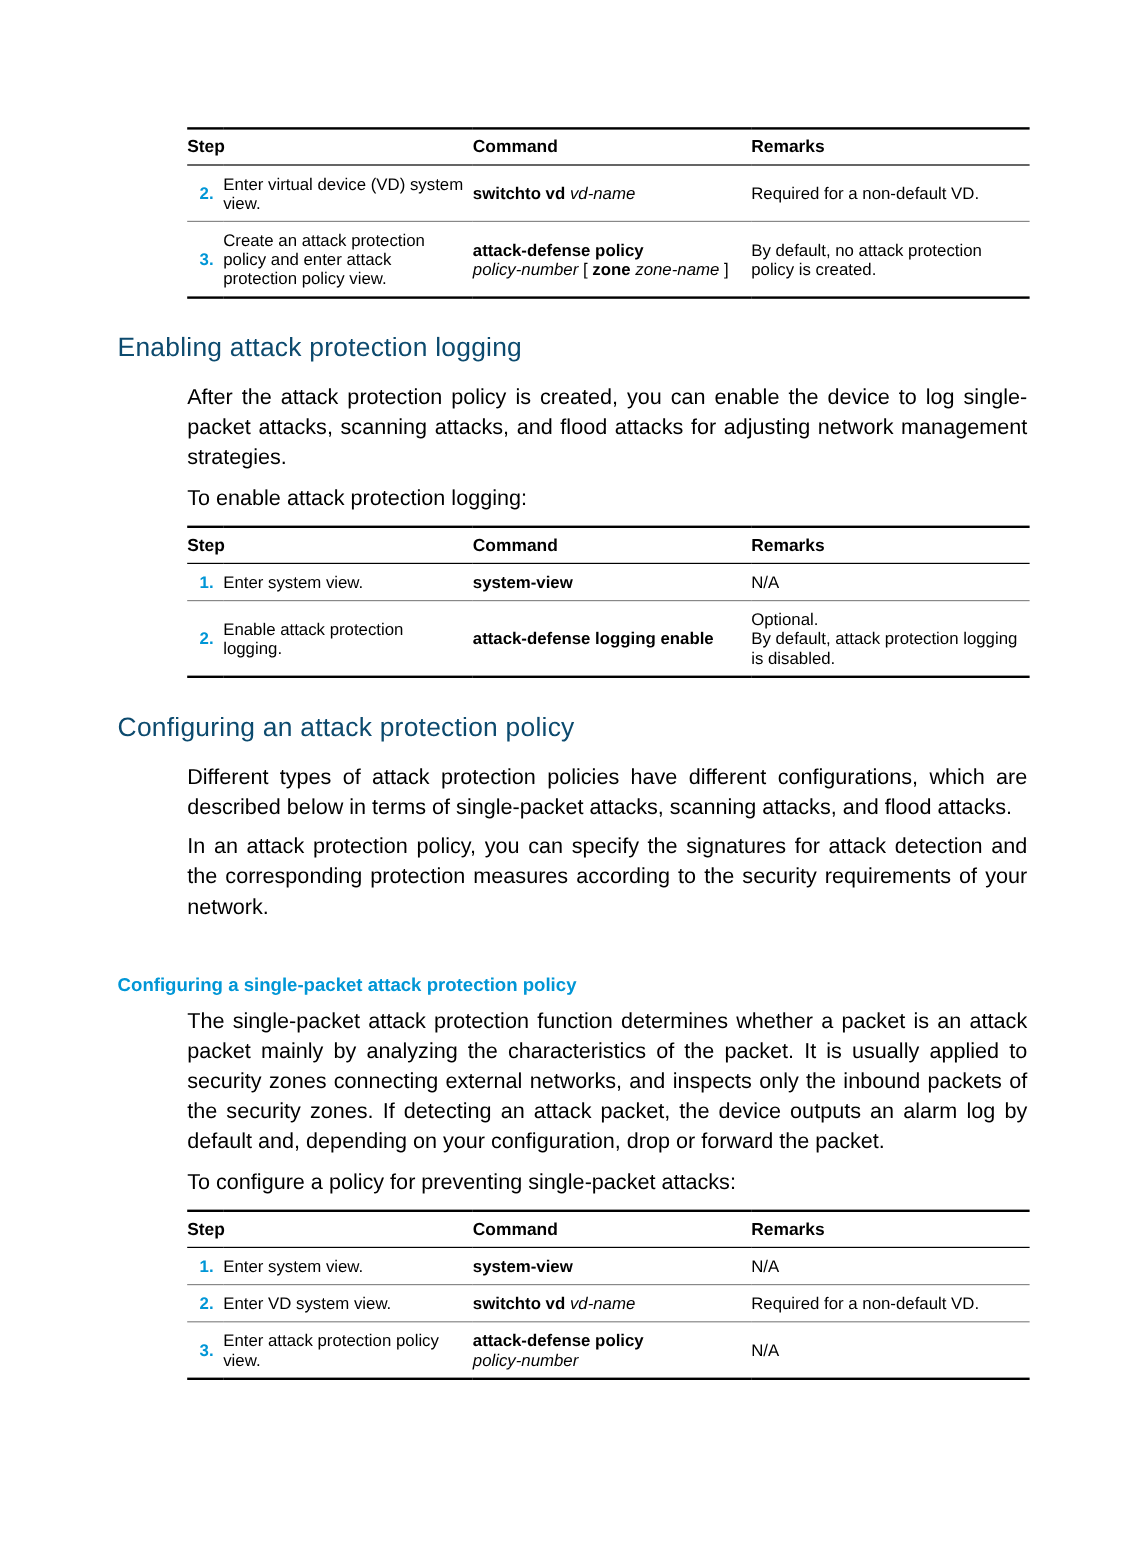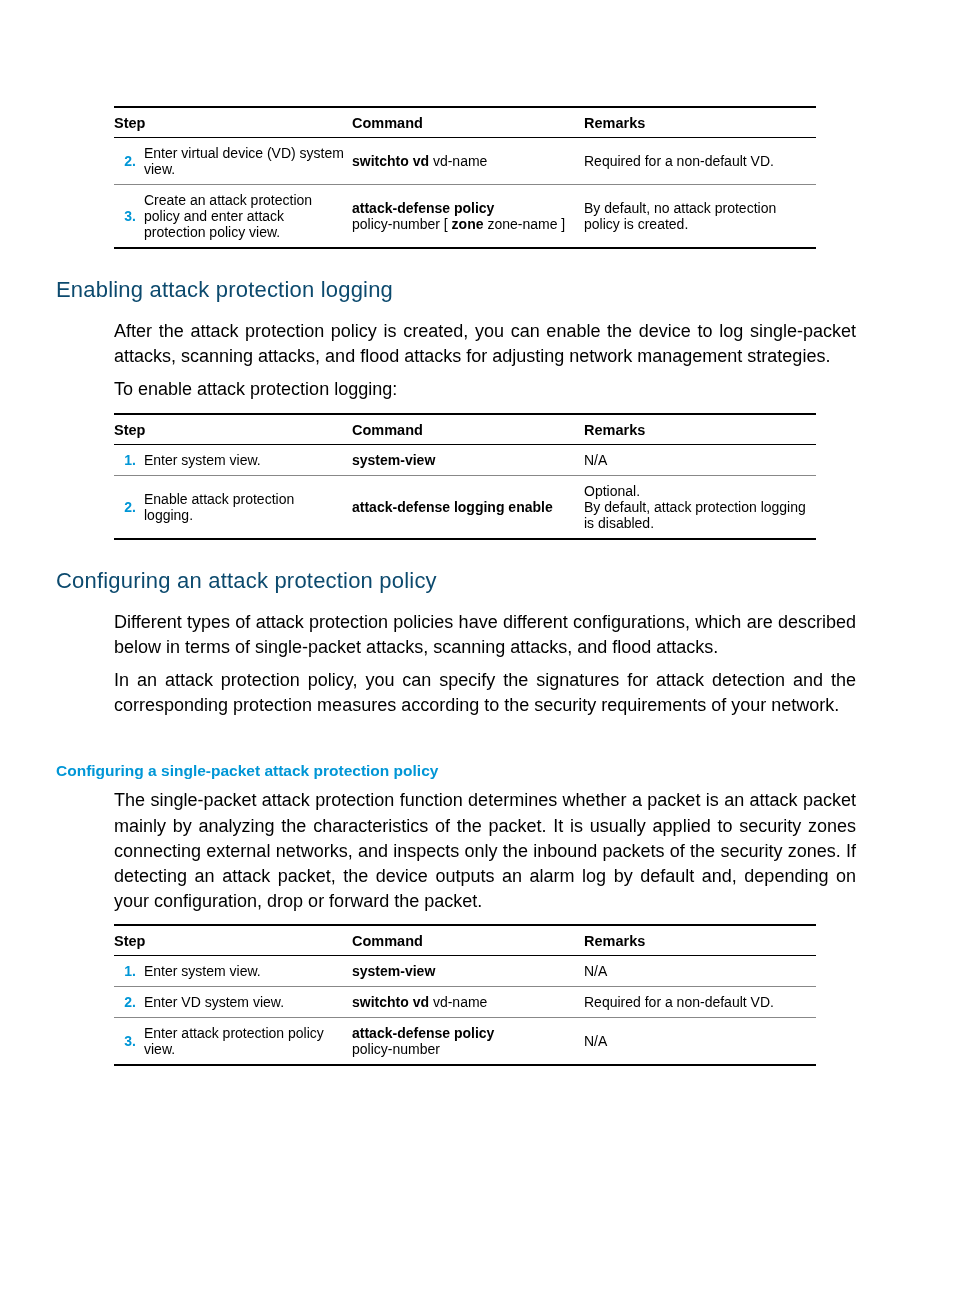--- a/index.html
+++ b/index.html
@@ -4,21 +4,21 @@
 <style>
   body {
     margin: 0;
     padding: 0;
     background: #fff;
     font-family: Arial, "Helvetica Neue", Helvetica, sans-serif;
     color: #000;
     width: 954px;
   }
   .page {
-    padding: 96px 98px 60px 56px;
+    padding: 96px 98px 60px 98px;
     box-sizing: border-box;
     position: relative;
     min-height: 1296px;
   }
   h1.section-title {
     color: #0c4a6e;
     font-weight: 300;
     font-size: 22px;
     margin: 28px 0 16px 0;
     letter-spacing: 0.2px;
@@ -68,21 +68,21 @@
   }
   td.stepdesc {
     width: 200px;
   }
   td.command {
     width: 224px;
   }
   td.remarks {
   }
   .cmd-bold { font-weight: 700; }
-  .cmd-ital { }
+  .cmd-ital { font-style: italic; }
   .pageno {
     position: absolute;
     bottom: 60px;
     left: 0;
     width: 100%;
     text-align: center;
     font-size: 13px;
   }
 </style>
 </head>
@@ -153,20 +153,21 @@
       </tr>
     </tbody>
   </table>
 
   <h1 class="section-title">Configuring an attack protection policy</h1>
   <p class="body-text">Different types of attack protection policies have different configurations, which are described below in terms of single-packet attacks, scanning attacks, and flood attacks.</p>
   <p class="body-text">In an attack protection policy, you can specify the signatures for attack detection and the corresponding protection measures according to the security requirements of your network.</p>
 
   <h3 class="subsection">Configuring a single-packet attack protection policy</h3>
   <p class="body-text">The single-packet attack protection function determines whether a packet is an attack packet mainly by analyzing the characteristics of the packet. It is usually applied to security zones connecting external networks, and inspects only the inbound packets of the security zones. If detecting an attack packet, the device outputs an alarm log by default and, depending on your configuration, drop or forward the packet.</p>
+  <p class="body-text">To configure a policy for preventing single-packet attacks:</p>
 
   <table class="cfg">
     <thead>
       <tr>
         <th colspan="2">Step</th>
         <th>Command</th>
         <th>Remarks</th>
       </tr>
     </thead>
     <tbody>

